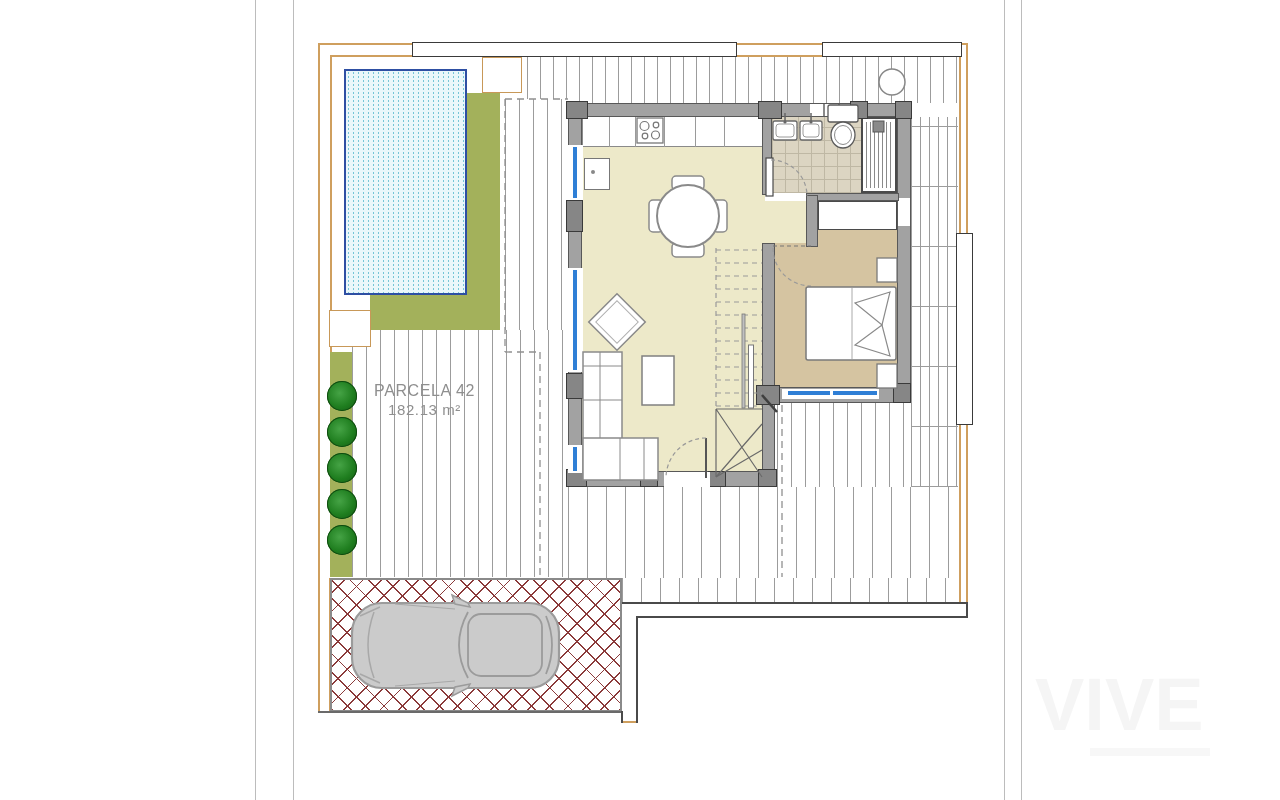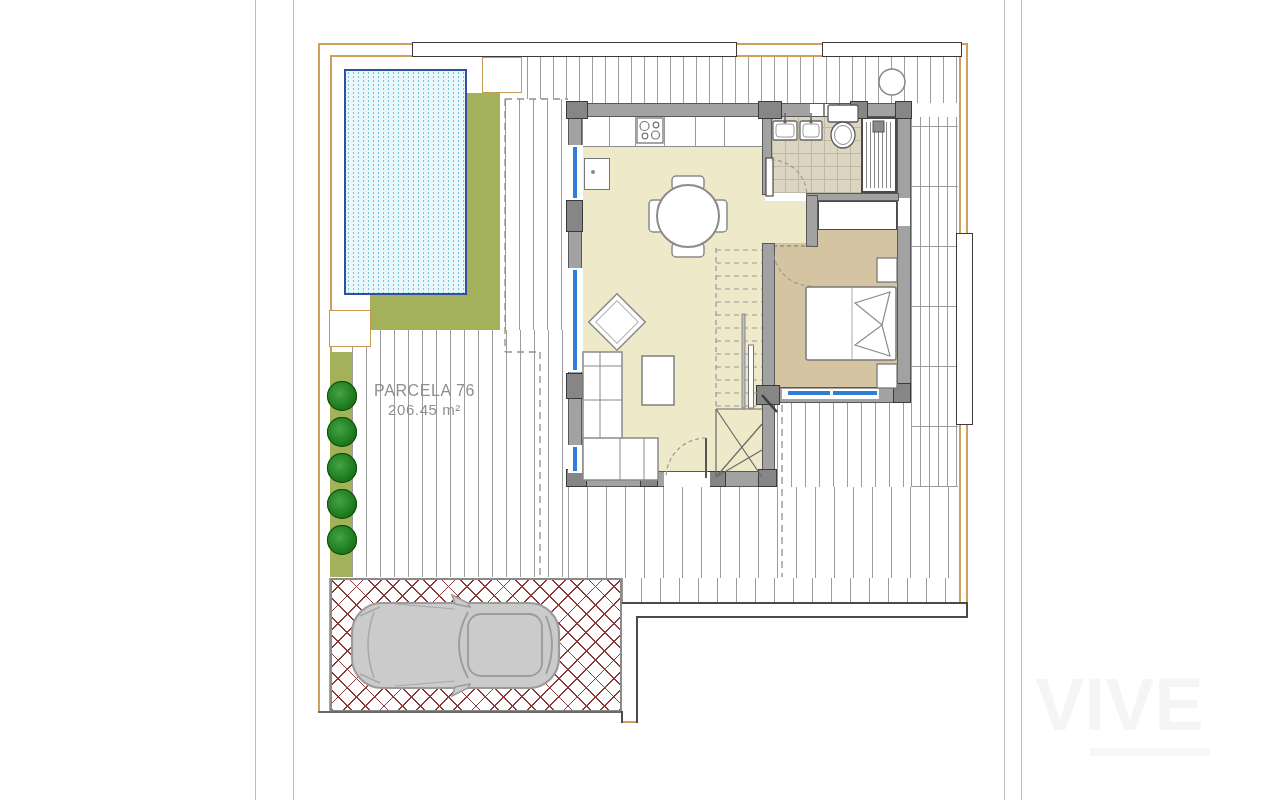--- a/index.html
+++ b/index.html
@@ -236,16 +236,16 @@
       <polygon points="452,696 468,688 470,684 455,687" fill="#cbcbcb" stroke="#9b9b9b" stroke-width="1.5"></polygon>
       <rect x="468" y="614" width="74" height="62" rx="13" fill="#cbcbcb" stroke="#9b9b9b" stroke-width="1.8"></rect>
       <path d="M468,612 Q450,645 468,678" fill="none" stroke="#9b9b9b" stroke-width="1.8"></path>
       <path d="M546,616 Q558,645 546,674" fill="none" stroke="#9b9b9b" stroke-width="1.8"></path>
       <path d="M374,612 Q362,645 374,678" fill="none" stroke="#a8a8a8" stroke-width="1.5"></path>
       <path d="M360,616 L380,607 M360,674 L380,683" stroke="#a8a8a8" stroke-width="1.5"></path>
       <path d="M395,604 L455,609 M395,686 L455,681" stroke="#a8a8a8" stroke-width="1.2" fill="none"></path>
     </g>
   </svg>
 
-  <div class="abs label" style="left:352px;top:382px;width:145px;text-align:center;font-size:16px;">PARCELA 76</div>
-  <div class="abs label" style="left:352px;top:401px;width:145px;text-align:center;font-size:15px;">206.45 m²</div>
+  <div class="abs label" style="left:352px;top:382px;width:145px;text-align:center;font-size:16px;">PARCELA 42</div>
+  <div class="abs label" style="left:352px;top:401px;width:145px;text-align:center;font-size:15px;">182.13 m²</div>
 
 </div>
 
 </body></html>

